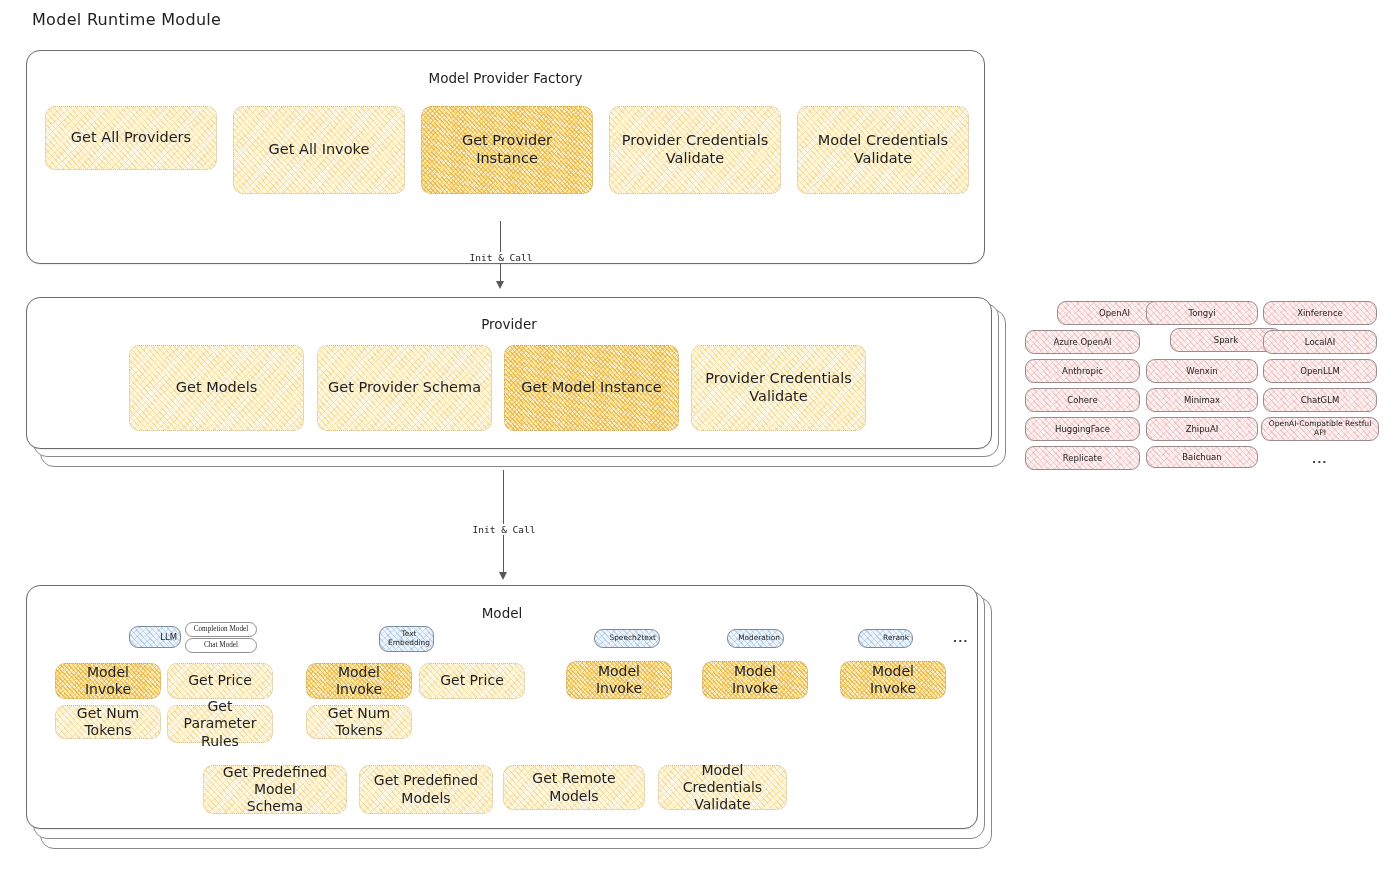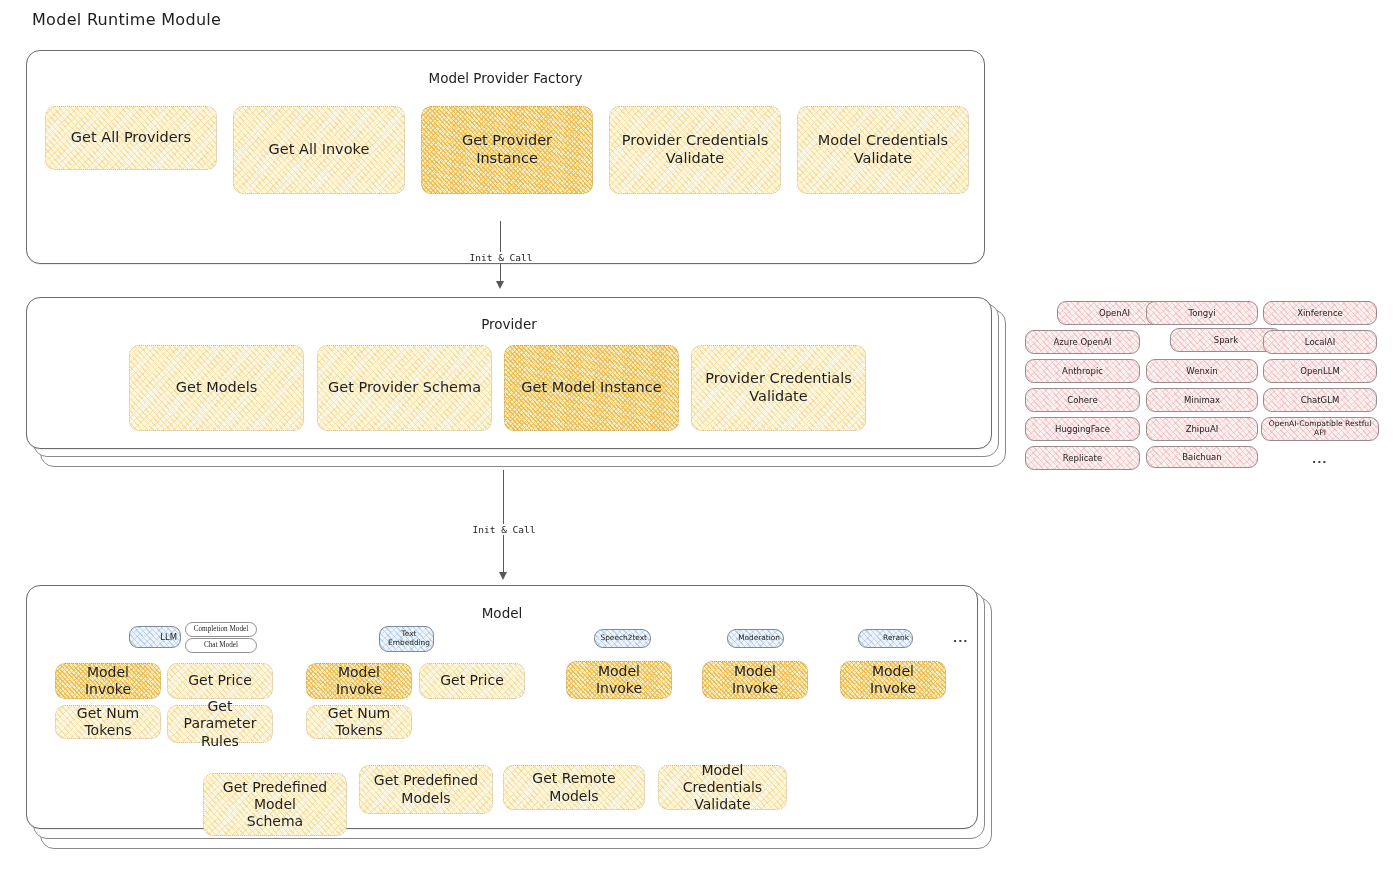--- a/index.html
+++ b/index.html
@@ -276,21 +276,21 @@
   <div class="node tone-strong md" style="left:306px; top:663px; width:106px; height:36px;">
     <span>Model Invoke</span>
   </div>
   <div class="node tone-light md" style="left:419px; top:663px; width:106px; height:36px;">
     <span>Get Price</span>
   </div>
   <div class="node tone-light md" style="left:306px; top:705px; width:106px; height:34px;">
     <span>Get Num Tokens</span>
   </div>
 
-  <div class="chip tone-blue" style="left:594px; top:629px; width:57px; height:19px; font-size:7.4px;">
+  <div class="chip tone-blue" style="left:594px; top:629px; width:66px; height:19px; font-size:7.4px;">
     <span>Speech2text</span>
   </div>
   <div class="node tone-strong md" style="left:566px; top:661px; width:106px; height:38px;">
     <span>Model Invoke</span>
   </div>
 
   <div class="chip tone-blue" style="left:727px; top:629px; width:57px; height:19px; font-size:7.4px;">
     <span>Moderation</span>
   </div>
   <div class="node tone-strong md" style="left:702px; top:661px; width:106px; height:38px;">
@@ -298,21 +298,21 @@
   </div>
 
   <div class="chip tone-blue" style="left:858px; top:629px; width:55px; height:19px; font-size:7.4px;">
     <span>Rerank</span>
   </div>
   <div class="node tone-strong md" style="left:840px; top:661px; width:106px; height:38px;">
     <span>Model Invoke</span>
   </div>
   <div class="ellipsis-mark" style="left:953px; top:632px;">...</div>
 
-  <div class="node tone-light md" style="left:203px; top:765px; width:144px; height:63px; white-space:pre-line;margin-top:8px;">
+  <div class="node tone-light md" style="left:203px; top:765px; width:144px; height:49px; white-space:pre-line;">
     <span>Get Predefined Model
 Schema</span>
   </div>
   <div class="node tone-light md" style="left:359px; top:765px; width:134px; height:49px; white-space:pre-line;">
     <span>Get Predefined
 Models</span>
   </div>
   <div class="node tone-light md" style="left:503px; top:765px; width:142px; height:45px;">
     <span>Get Remote Models</span>
   </div>

